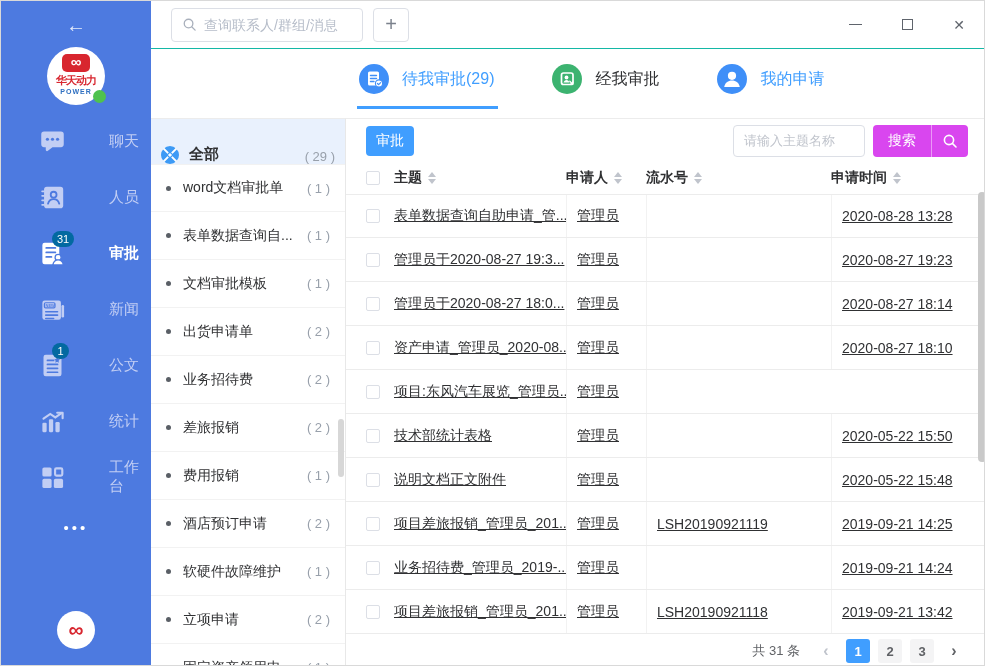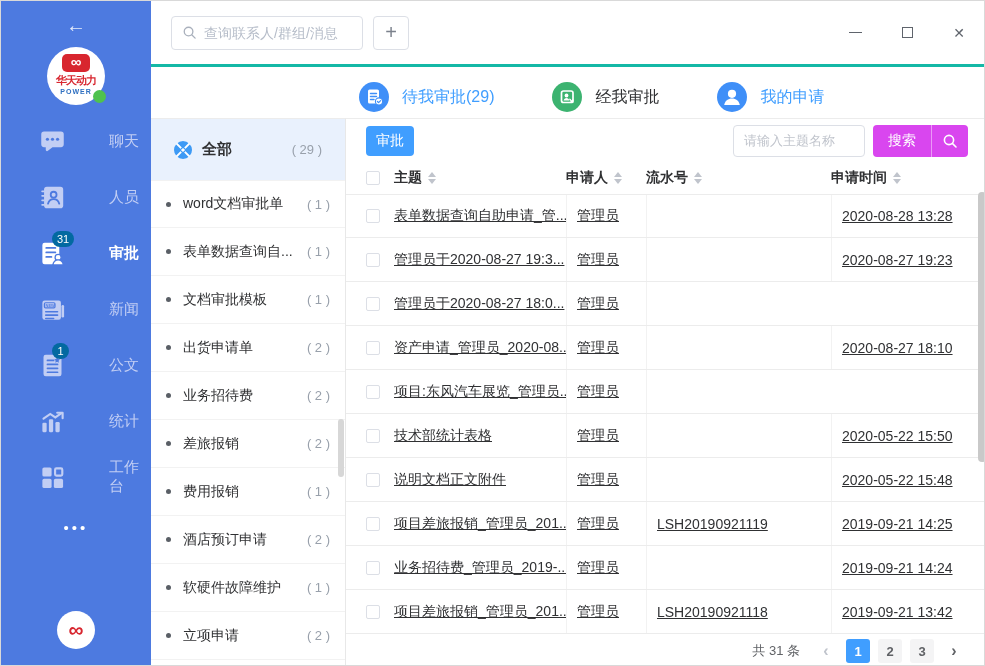--- a/index.html
+++ b/index.html
@@ -22,21 +22,21 @@
   .nav-ic svg { width:100%; height:100%; display:block; }
   .nav-label { margin-left:15px; font-size:15px; color:#c2cef4; }
   .nav-item.active .nav-label { color:#fff; font-weight:bold; }
   .nav-item.active .nav-ic { color:#fff; }
   .badge { position:absolute; top:-9px; left:13px; min-width:17px; height:16px; padding:0 5px; background:#0369a1; border-radius:9px; color:#fff; font-size:11px; line-height:16px; text-align:center; }
   .more-dots { margin-top:14px; color:#fff; font-size:15px; letter-spacing:3px; cursor:pointer; }
   .bottom-logo { position:absolute; bottom:16px; left:50%; transform:translateX(-50%); width:38px; height:38px; border-radius:50%; background:#fff; display:flex; align-items:center; justify-content:center; color:#d8262f; font-size:21px; font-weight:bold; cursor:pointer; }
 
   
   .main-col { position:absolute; left:150px; top:0; width:835px; height:100%; }
-  .topbar { height:66px; border-bottom:3px solid #14b8a6; display:flex; align-items:center; padding:0 14px 0 20px; }
+  .topbar { height:48px; border-bottom:1px solid #14b8a6; display:flex; align-items:center; padding:0 14px 0 20px; }
   .msg-search { width:192px; height:34px; border:1px solid #dcdfe6; border-radius:4px; display:flex; align-items:center; padding:0 10px; color:#a9b0bc; }
   .msg-search svg { width:15px; height:15px; flex:0 0 auto; }
   .msg-search input { border:0; outline:0; margin-left:7px; width:100%; font-size:14px; color:#333; font-family:inherit; }
   .msg-search input::placeholder { color:#b6bdc9; }
   .add-btn { margin-left:10px; width:36px; height:34px; border:1px solid #dcdfe6; border-radius:4px; display:flex; align-items:center; justify-content:center; font-size:20px; color:#7b818c; cursor:pointer; background:#fff; }
   .win-controls { margin-left:auto; display:flex; align-items:center; gap:26px; }
   .win-btn { width:26px; height:26px; display:flex; align-items:center; justify-content:center; cursor:pointer; color:#5f646c; }
   .ic-min { width:13px; height:1px; background:#5f646c; display:block; }
   .ic-max { width:11px; height:11px; border:1px solid #5f646c; display:block; }
   .ic-close { font-size:14px; line-height:14px; }
@@ -46,21 +46,21 @@
   .tab { position:relative; display:flex; align-items:center; gap:13px; cursor:pointer; }
   .tab + .tab { margin-left:58px; }
   .tab-ic { width:30px; height:30px; }
   .tab-ic svg { width:100%; height:100%; display:block; }
   .tab-label { font-size:16px; color:#303133; }
   .tab.blue .tab-label { color:#409eff; }
   .tab.active::after { content:""; position:absolute; left:-2px; right:-4px; bottom:0; height:3px; background:#409eff; }
 
   
   .cat-panel { position:absolute; left:0; top:117px; width:195px; height:549px; border-right:1px solid #e8e8e8; border-top:1px solid #ececec; background:#fff; overflow:hidden; }
-  .cat-all { height:61px; background:#e9f1fd; display:flex; align-items:center; padding:0 23px; cursor:pointer; }
+  .cat-all { height:45px; background:#e9f1fd; display:flex; align-items:flex-end; padding:0 10px; cursor:pointer; }
   .cat-all-ic { width:18px; height:18px; }
   .cat-all-ic svg { width:100%; height:100%; display:block; }
   .cat-all-label { margin-left:10px; font-size:15px; font-weight:bold; color:#303133; }
   .cat-count { margin-left:auto; font-size:13px; color:#98a0ab; white-space:nowrap; }
   .cat-item { height:48px; display:flex; align-items:center; padding:0 15px; border-bottom:1px solid #f2f2f2; cursor:pointer; }
   .cat-item:first-of-type { border-top:1px solid #f2f2f2; }
   .dot { width:5px; height:5px; border-radius:50%; background:#5a5f66; flex:0 0 auto; }
   .cat-label { margin-left:12px; font-size:14px; color:#303133; white-space:nowrap; overflow:hidden; }
   .cat-scrollbar { position:absolute; right:1px; top:300px; width:6px; height:58px; border-radius:3px; background:#d7d7d7; }
 
@@ -398,20 +398,21 @@
             <span class="cell">管理员于2020-08-27 19:3...</span>
             <span class="cell sep">管理员</span>
             <span class="cell sep"></span>
             <span class="cell sep">2020-08-27 19:23</span>
           </div>
           <div class="grid-row trow">
             <span class="cb"></span>
             <span class="cell">管理员于2020-08-27 18:0...</span>
             <span class="cell sep">管理员</span>
             <span class="cell sep"></span>
+            <span class="cell sep">2020-08-27 18:14</span>
           </div>
           <div class="grid-row trow">
             <span class="cb"></span>
             <span class="cell">资产申请_管理员_2020-08...</span>
             <span class="cell sep">管理员</span>
             <span class="cell sep"></span>
             <span class="cell sep">2020-08-27 18:10</span>
           </div>
           <div class="grid-row trow">
             <span class="cb"></span>

